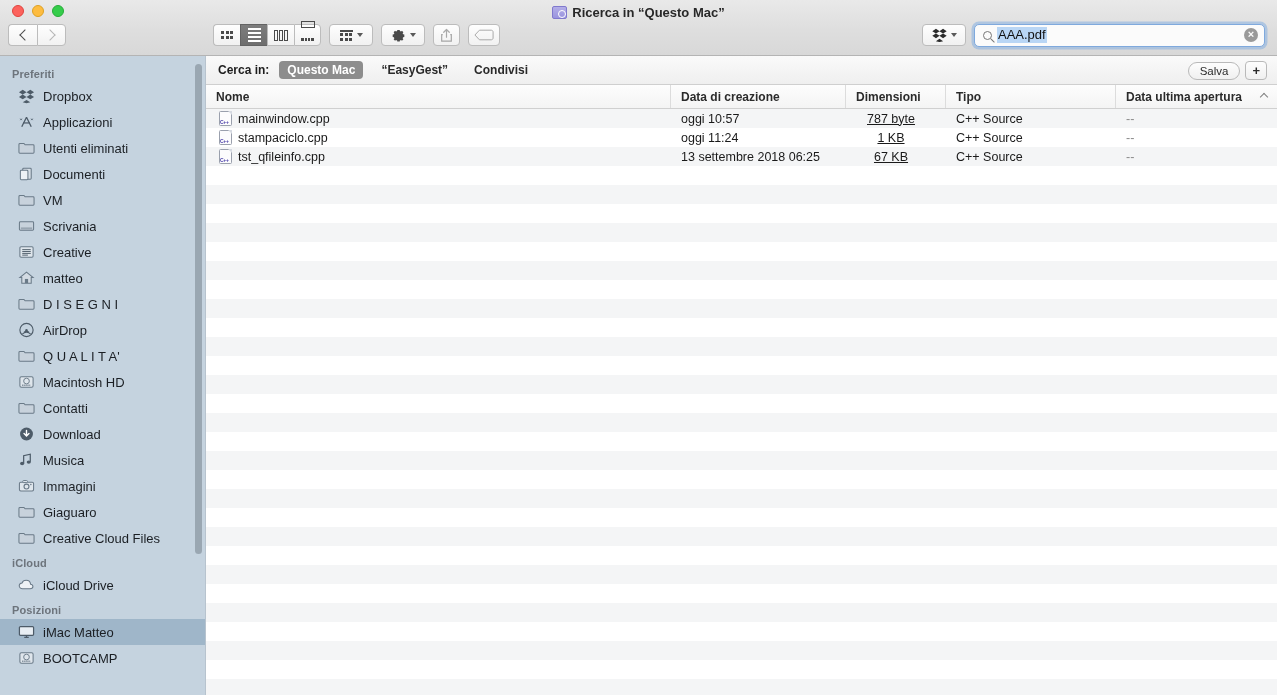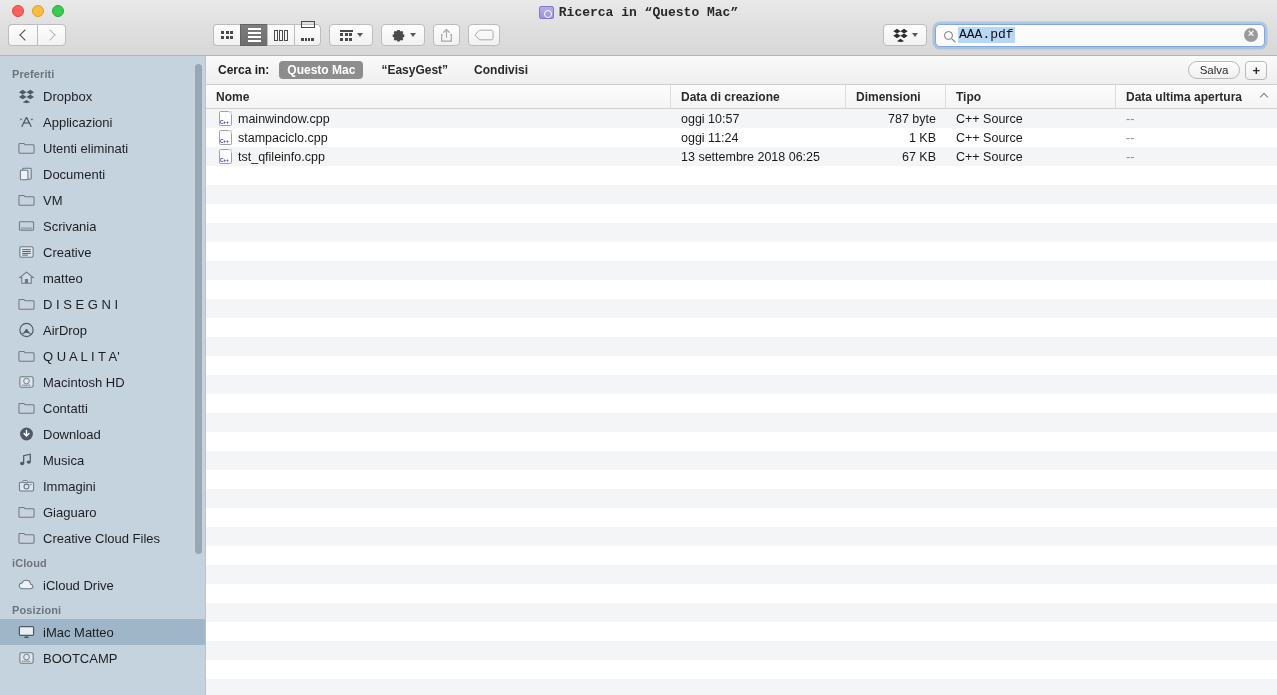--- a/index.html
+++ b/index.html
@@ -17,21 +17,20 @@
     overflow: hidden;
   }
 
   
   .titlebar {
     position: relative;
     height: 56px;
     background: linear-gradient(180deg, #e9e9e9 0%, #dedede 55%, #d8d8d8 100%);
     border-bottom: 1px solid #b4b4b4;
     flex: 0 0 auto;
-    font-family: Liberation Mono, monospace;
   }
   .traffic {
     position: absolute; left: 12px; top: 5px;
     display: flex; gap: 8px; align-items: center;
   }
   .light { width: 12px; height: 12px; border-radius: 50%; display:block; }
   .light.red    { background: #fc625d; border: .5px solid #e0443e; }
   .light.yellow { background: #fdbc40; border: .5px solid #dea123; }
   .light.green  { background: #35cd4b; border: .5px solid #27ac39; }
 
@@ -107,21 +106,21 @@
   .gal .row { display:flex; gap:1.2px; }
   .gal .row i { width:2.2px;height:2.6px;background:#4a4a4a; display:block;}
   .arr-glyph { display:flex; flex-direction:column; gap:1.5px; align-items:center;}
   .arr-glyph .bar { width:13px;height:2px;background:#4a4a4a;}
   .arr-glyph .dots2{display:grid;grid-template-columns:repeat(3,3px);grid-auto-rows:3px;gap:1.5px;}
   .arr-glyph .dots2 i{width:3px;height:3px;background:#4a4a4a;display:block;}
 
   .tb-right { position: absolute; right: 12px; display: flex; align-items: center; gap: 8px; }
 
   .searchbox {
-    width: 330px; height: 23px;
+    width: 291px; height: 23px;
     background: #fbfbfb;
     border: 1px solid #7fa9dd;
     border-radius: 5px;
     box-shadow: 0 0 0 2.5px rgba(116,166,227,.45);
     display: flex; align-items: center;
     padding: 0 6px; gap: 5px;
   }
   .mag {
     width: 9px; height: 9px; border: 1.4px solid #777; border-radius: 50%;
     position: relative; flex: 0 0 auto; margin-left: 2px;
@@ -167,21 +166,21 @@
   .content { flex: 1 1 auto; display: flex; flex-direction: column; min-width: 0; background: #fff; }
   .scopebar {
     height: 29px; flex: 0 0 29px;
     background: linear-gradient(180deg,#fafafa,#efefef);
     border-bottom: 1px solid #cfcfcf;
     display: flex; align-items: center; padding: 0 10px 0 12px; gap: 10px;
   }
   .scope-lbl { font-size: 12px; color: #1d1d1d; font-weight: 600; }
   .scope-chip { font-size: 12px; color: #2a2a2a; font-weight: 600; padding: 2px 8px; border-radius: 4px; }
   .scope-chip.active { background: #8d8d8d; color: #fff; }
-  .scope-right { margin-left: auto; display: flex; align-items: center; gap: 5px; }
+  .scope-right { margin-left: auto; display: flex; align-items: flex-end; gap: 5px; }
   .pill {
     font-size: 11.5px; color: #2a2a2a;
     background: linear-gradient(180deg,#fdfdfd,#f0f0f0);
     border: .5px solid #b9b9b9; border-radius: 11px;
     padding: 2px 11px;
   }
   .pill.sq { padding: 2px 6px; border-radius: 4px; font-size: 13px; line-height: 13px; font-weight: 600;}
 
   .colhead {
     height: 24px; flex: 0 0 24px;
@@ -196,21 +195,21 @@
     width: 6px; height: 6px;
     border-left: 1.3px solid #808080; border-top: 1.3px solid #808080;
     transform: rotate(45deg);
   }
 
   .filelist { flex: 1 1 auto; overflow: hidden; position: relative; }
   .row { height: 19px; display: flex; align-items: center; font-size: 12.5px; color: #1a1a1a; }
   .row.alt { background: #f4f5f6; }
   .cell { padding-left: 10px; overflow: hidden; white-space: nowrap; }
   .cell.name { display: flex; align-items: center; gap: 6px; padding-left: 13px; }
-  .cell.num { text-align: right; padding-right: 10px; padding-left: 0; }
+  .cell.num { text-align: center; padding-right: 10px; padding-left: 0; text-decoration: underline; }
   .cell.muted { color: #8a8a8a; }
   .fileico {
     width: 13px; height: 15px; flex: 0 0 13px;
     background: #fcfcfd; border: .9px solid #9aa0ad; border-radius: 1.5px;
     position: relative;
   }
   .fileico::before {
     content:""; position:absolute; right:-.9px; top:-.9px;
     border-width: 0 4px 4px 0; border-style: solid;
     border-color: transparent #d6dae2 transparent transparent;

